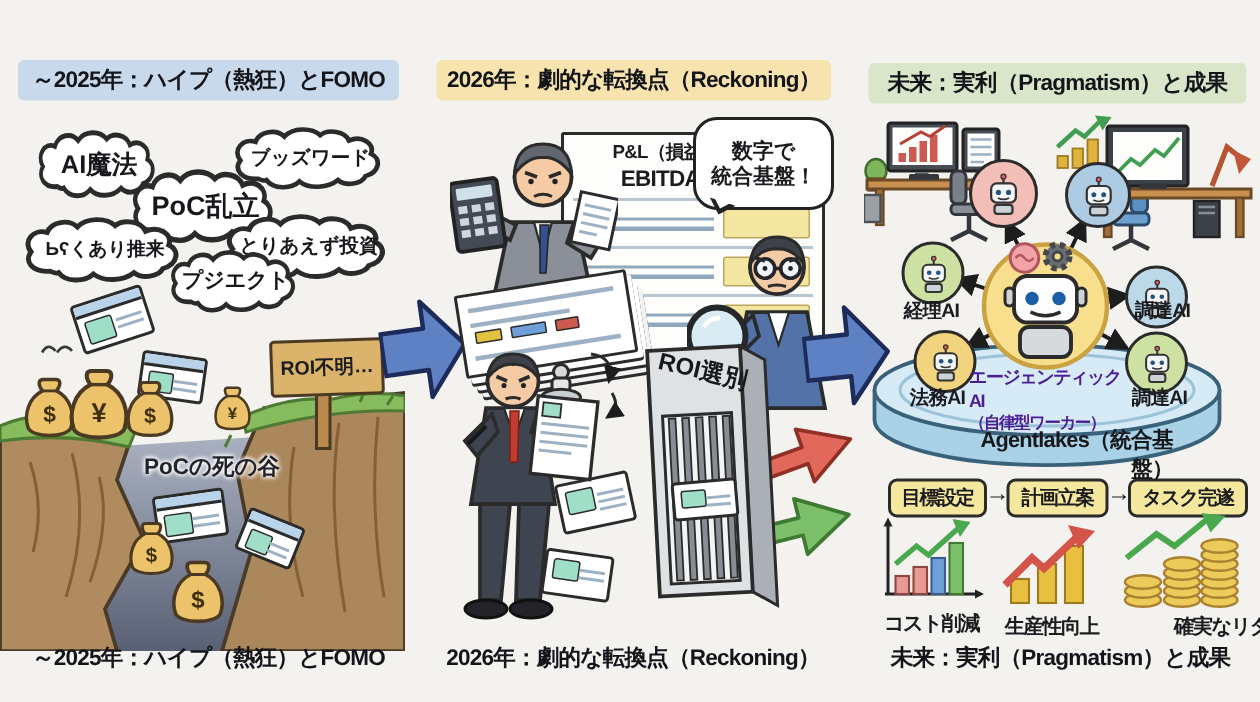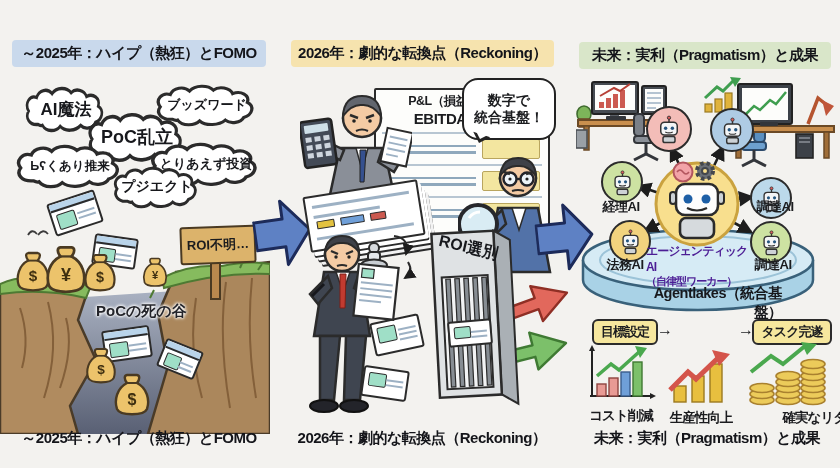--- a/index.html
+++ b/index.html
@@ -526,20 +526,21 @@
     <rect x="68" y="36" width="6" height="12" rx="3" fill="#cdd2d6" stroke="#2b2b2b" stroke-width="2"></rect>
     <rect x="30" y="62" width="34" height="20" rx="6" fill="#d6dadd" stroke="#2b2b2b" stroke-width="2.6"></rect>
   </svg>
   <div class="center-label" style="left:646px;top:243px;width:104px;z-index:5;">
     <div class="l1">エージェンティックAI</div>
     <div class="l2">（自律型ワーカー）</div>
   </div>
 
   <div class="wf-box" style="left:592px;top:319px;width:62px;height:22px;">目標設定</div>
   <div class="wf-arrow" style="left:657px;top:321px;">→</div>
+  <div class="wf-box" style="left:671px;top:319px;width:64px;height:22px;">計画立案</div>
   <div class="wf-arrow" style="left:738px;top:321px;">→</div>
   <div class="wf-box" style="left:752px;top:319px;width:76px;height:22px;">タスク完遂</div>
 
   <svg class="abs" style="left:585px;top:344px;" width="72" height="62" viewBox="0 0 72 62">
     <line x1="7" y1="4" x2="7" y2="52" stroke="#222" stroke-width="2"></line>
     <line x1="5" y1="52" x2="68" y2="52" stroke="#222" stroke-width="2"></line>
     <polygon points="7,1 4,7 10,7" fill="#222"></polygon>
       <polygon points="71,52 65,49 65,55" fill="#222"></polygon>
     <g stroke="#8f4540" stroke-width="1.4">
       <rect x="12" y="40" width="9" height="12" fill="#e89a94"></rect>

